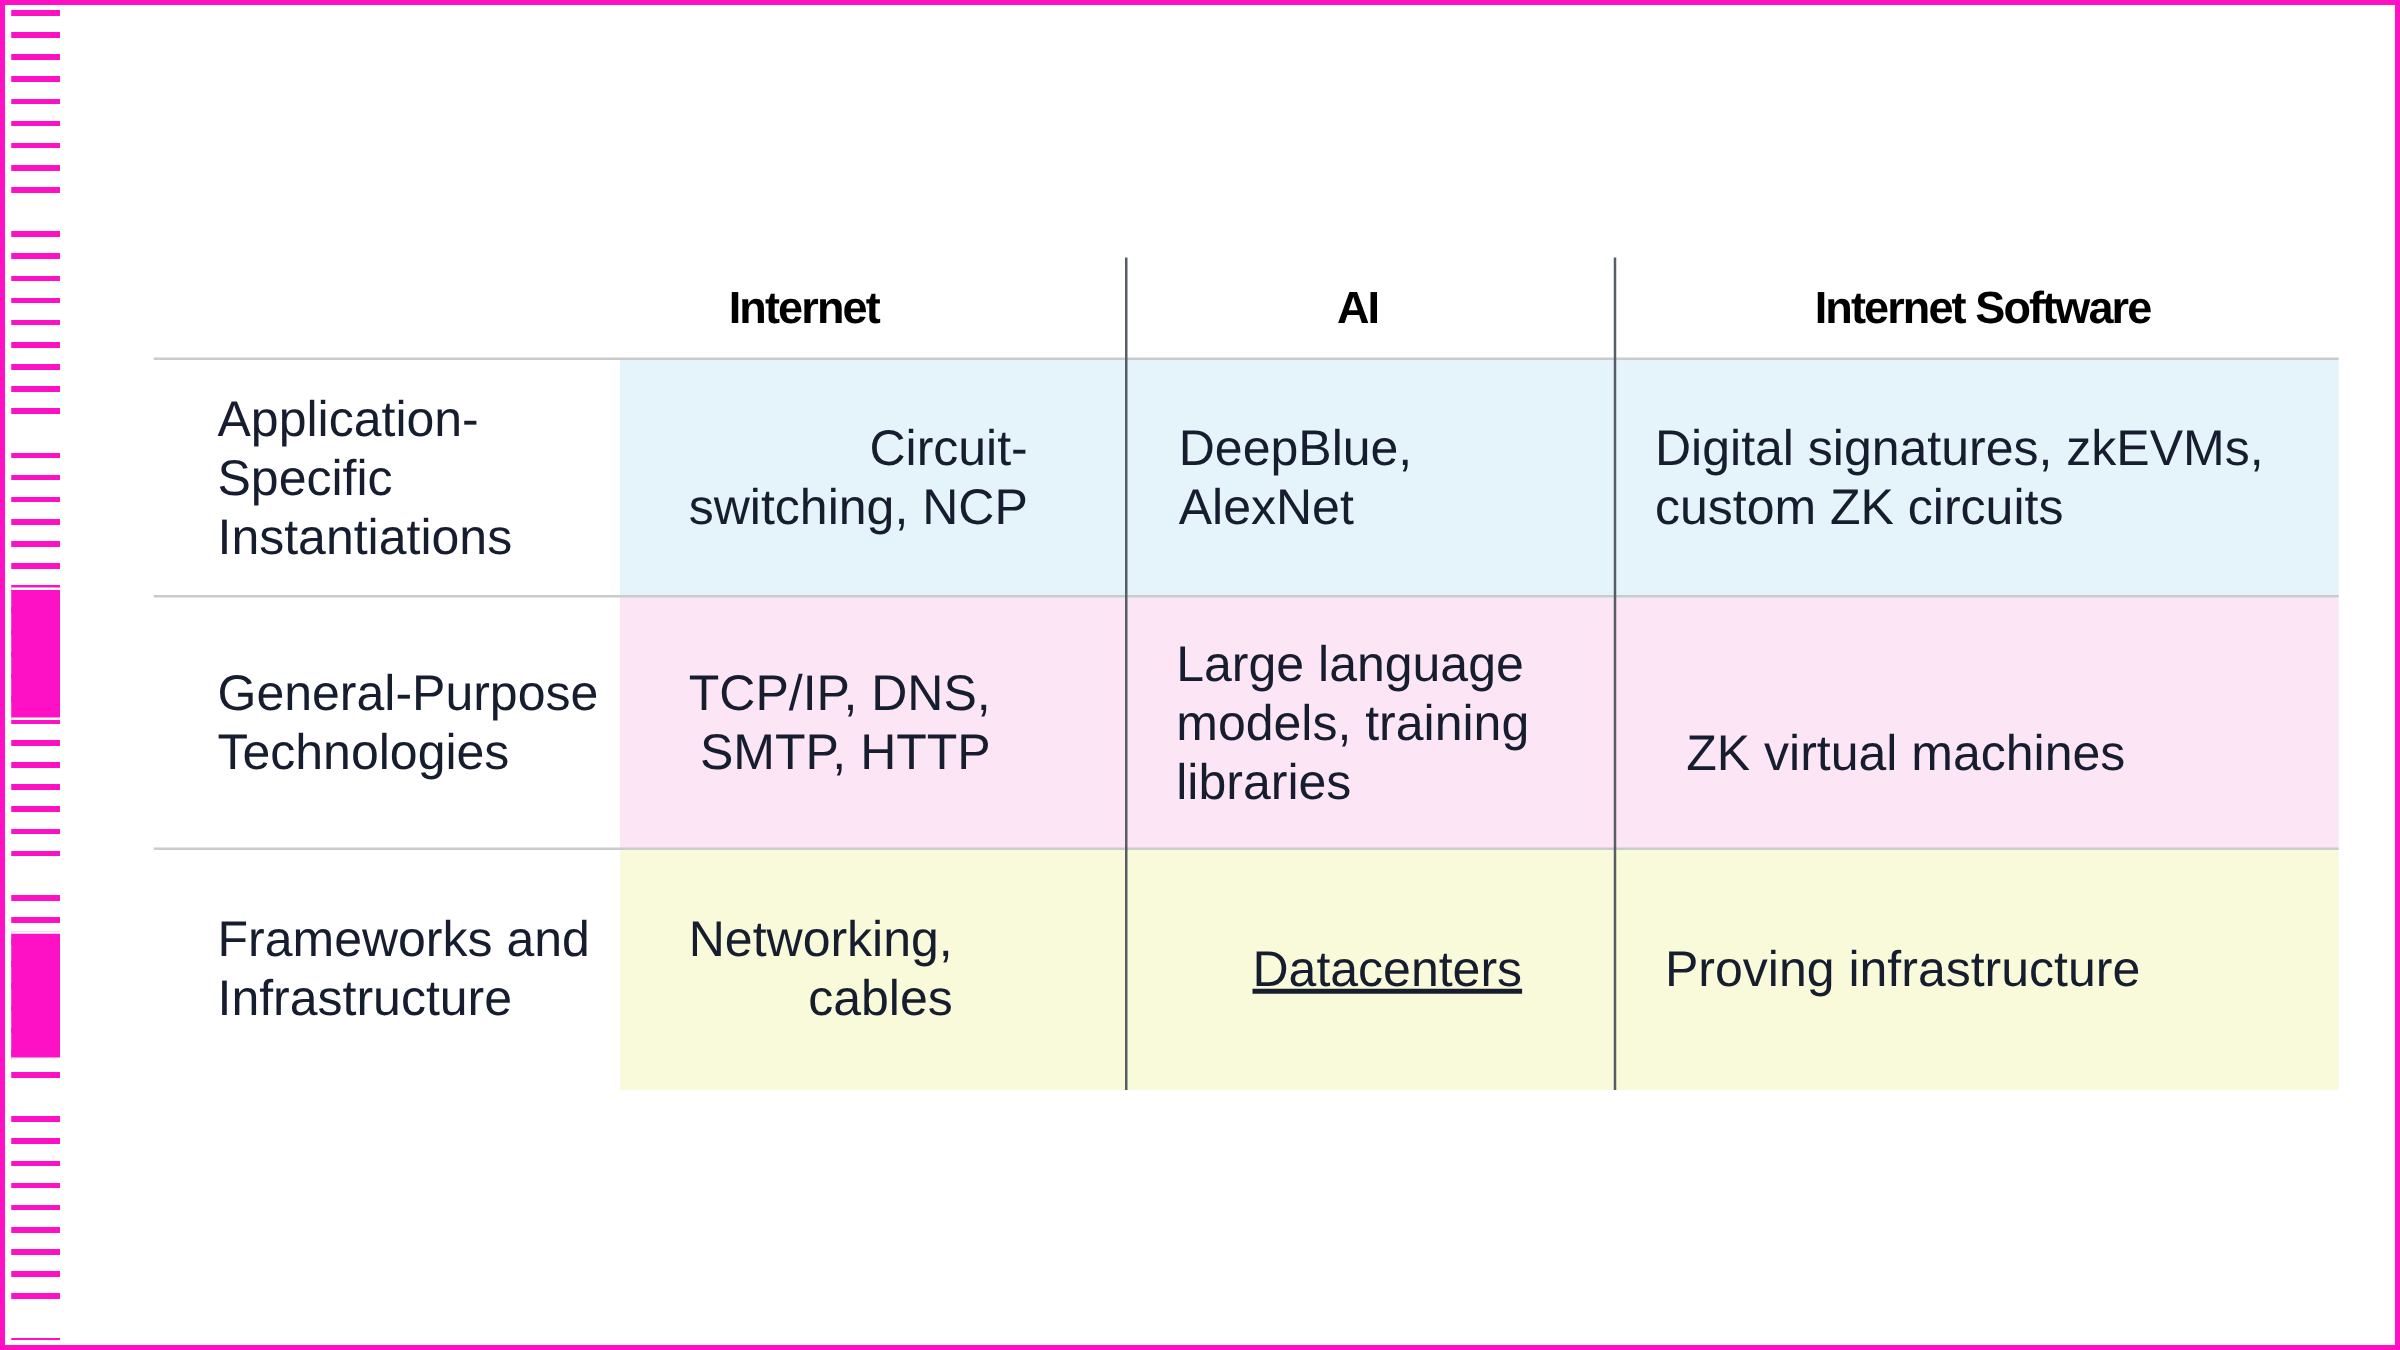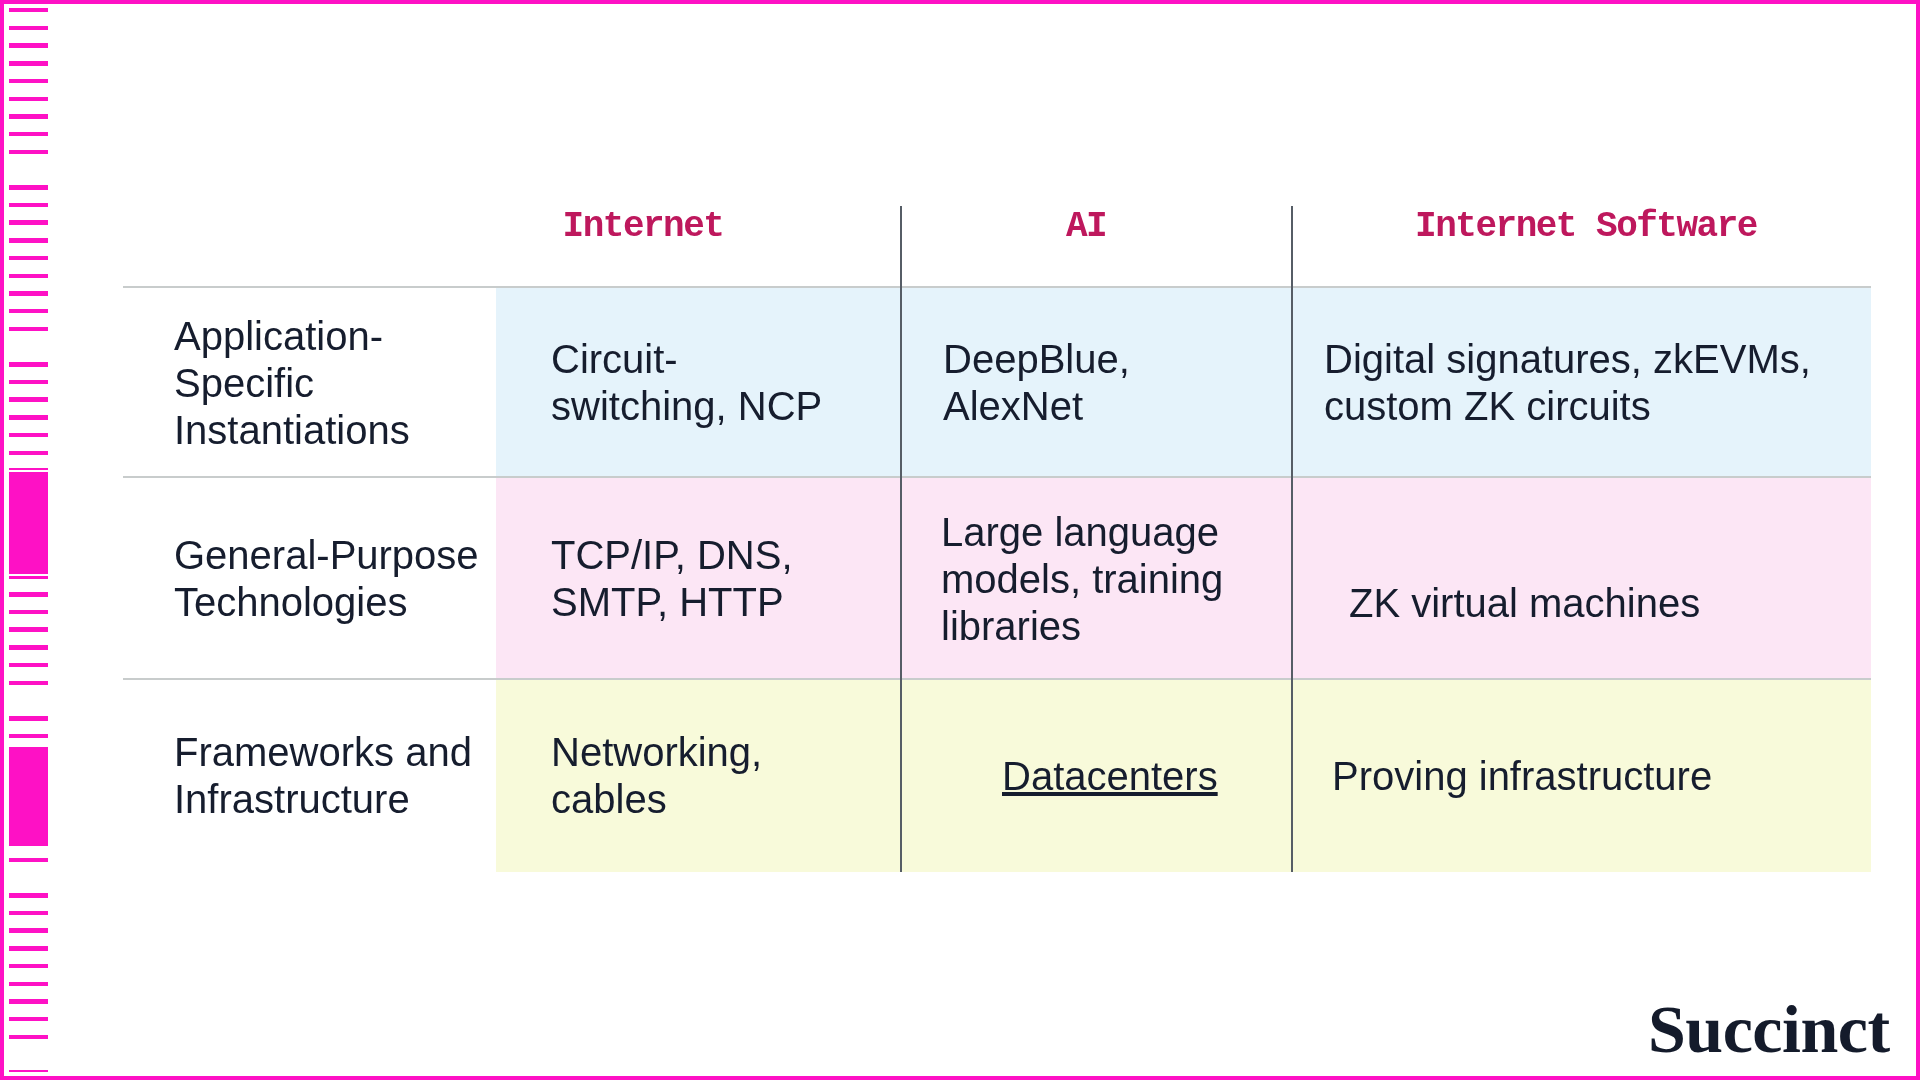--- a/index.html
+++ b/index.html
@@ -69,27 +69,27 @@
   .vline {
     position: absolute; top: 206px; height: 666px; width: 2px;
     background: var(--vline);
   }
   .vline.v1 { left: 900px; }
   .vline.v2 { left: 1291px; }
 
   
   .col-header {
     position: absolute; top: 206px; height: 80px;
-    display: flex; 
+    display: flex; align-items: center;
     transform: translateX(-50%);
-    font-family: Liberation Mono, monospace;
+    font-family: Liberation Sans, sans-serif;
     font-weight: 700;
     font-size: 36px;
     letter-spacing: -1.5px;
-    color: #be185d;
+    color: #000000;
     white-space: nowrap;
   }
   .col-header.ch1 { left: 643px; }
   .col-header.ch2 { left: 1070px; margin-left: 16px; }
   .col-header.ch3 { left: 1586px; }
 
   
   .txt {
     position: absolute;
     display: flex; align-items: center;
@@ -97,21 +97,21 @@
     font-size: 40px;
     line-height: 47px;
   }
   .txt > span { white-space: pre-line; }
   .row1 { top: 288px; height: 190px; }
   .row2 { top: 478px; height: 202px; }
   .row3 { top: 680px; height: 192px; }
 
   .lab { left: 142px; width: 360px; margin-left: 32px; }
 
-  .c1 { left: 551px;  width: 350px; }
+  .c1 { left: 551px;  width: 350px; text-align: right; }
   .c2 { left: 943px;  width: 340px; }
   .c3 { left: 1324px; width: 540px; }
   .c2.row2 { left: 941px; }
   .c2.row3 { left: 1002px; text-decoration: underline; }
   .c3.row2 { left: 1349px; margin-top: 24px; }
   .c3.row3 { left: 1332px; }
 
   
   .logo {
     position: absolute;
@@ -207,15 +207,14 @@
     </div>
     <div class="txt c2 row3">
       <span>Datacenters</span>
     </div>
     <div class="txt c3 row3">
       <span>Proving infrastructure</span>
     </div>
 
   </div>
 
-  <div class="logo">Succinct</div>
 
 </div>
 
 </body></html>

